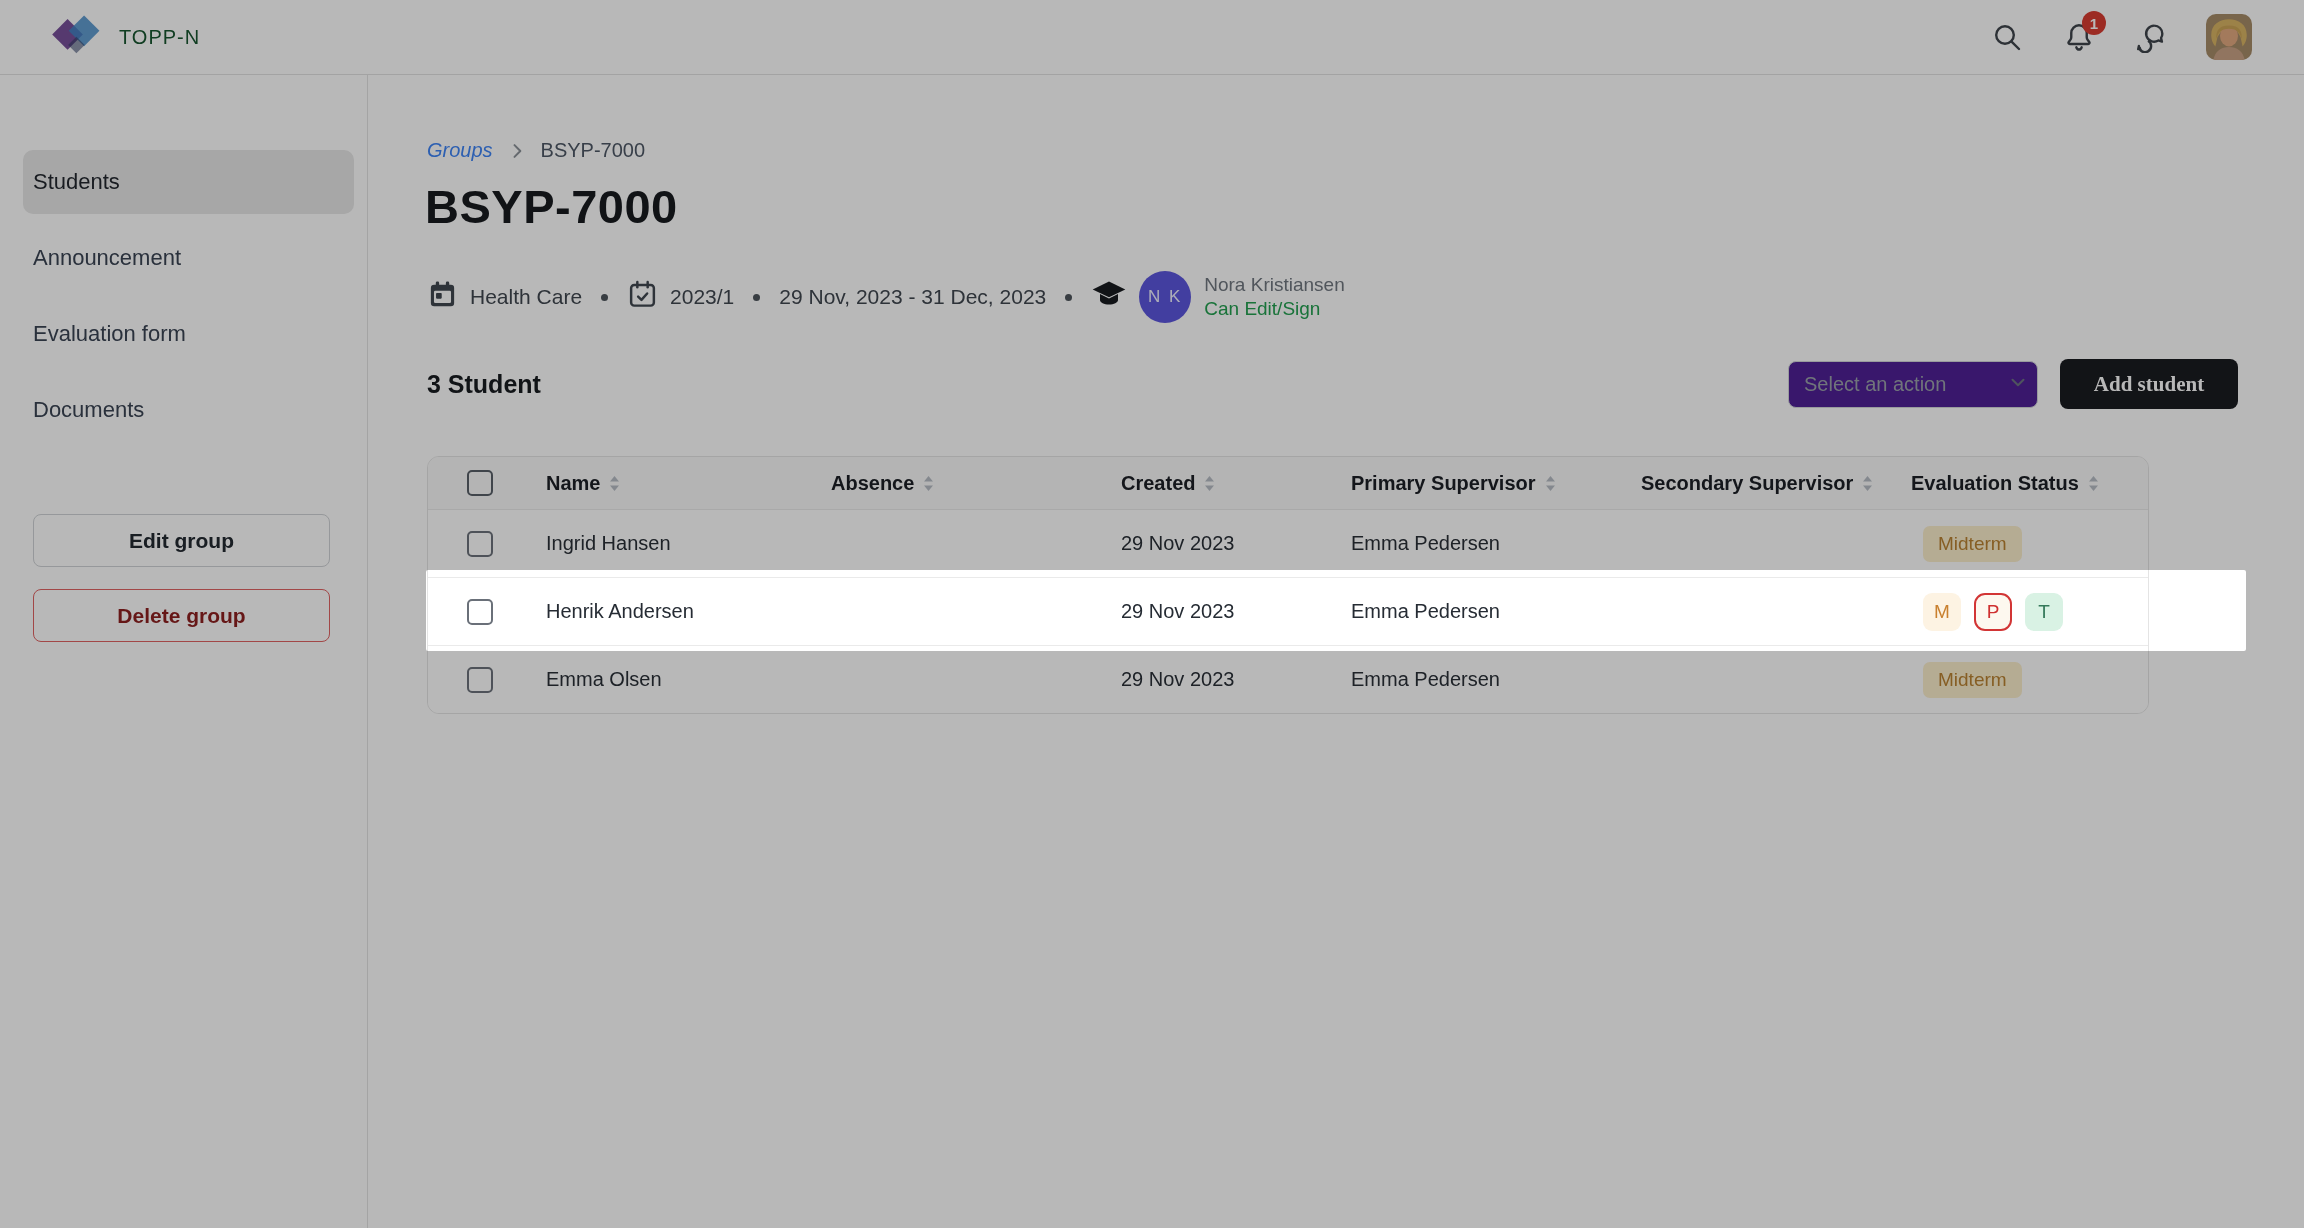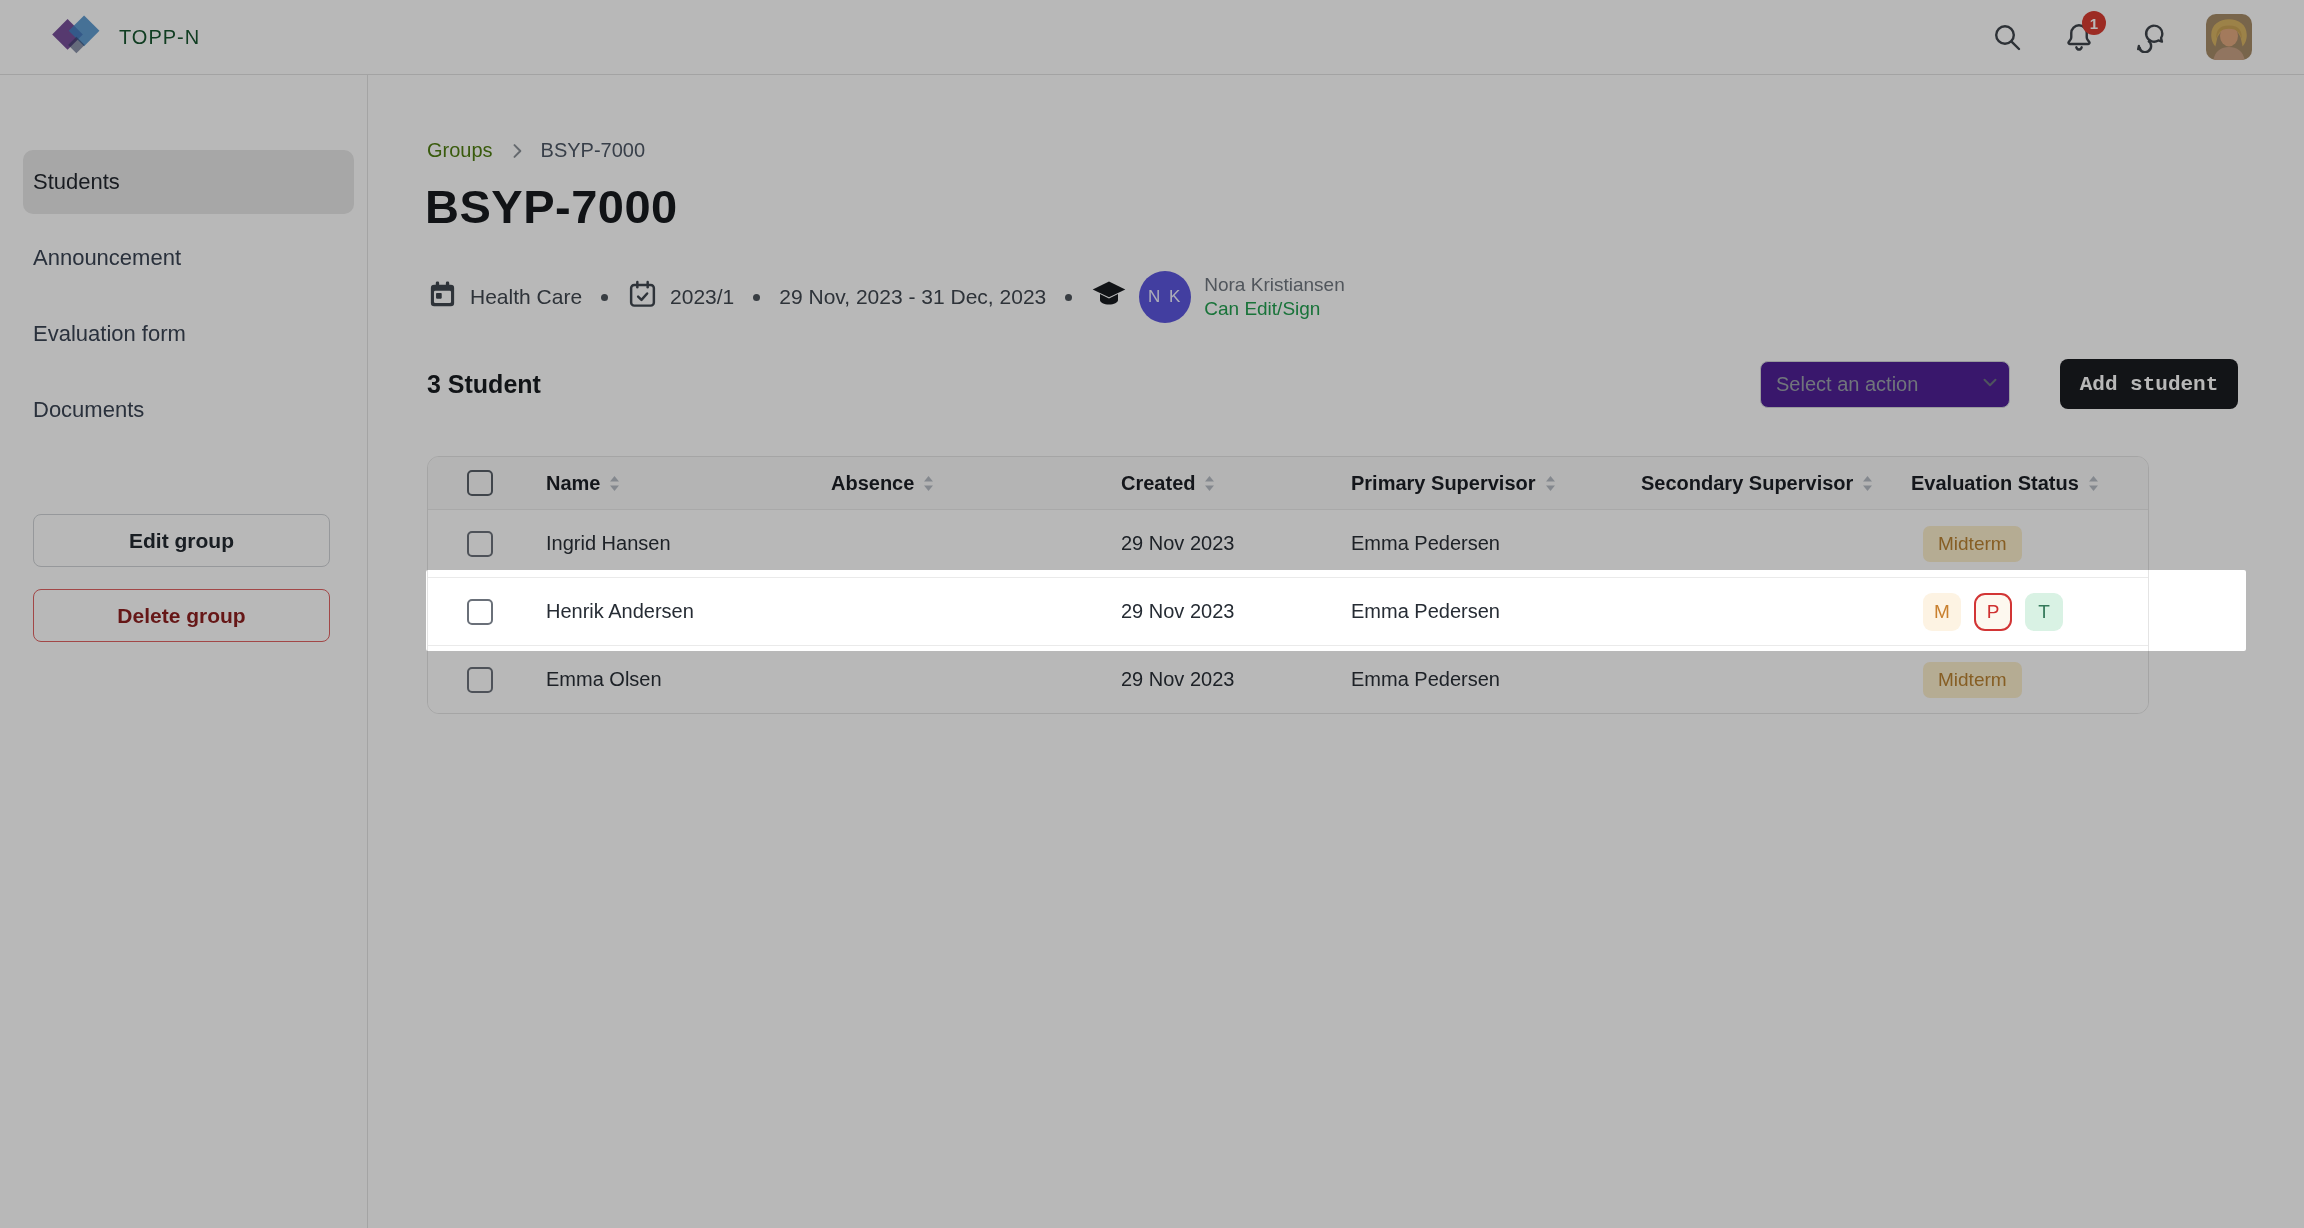--- a/index.html
+++ b/index.html
@@ -50,21 +50,21 @@
     border-radius: 8px; background: transparent; border: 1px solid #cfd2d6;
     font-family: inherit; font-size: 21px; font-weight: 700; color: #20262e; cursor: pointer;
   }
   .side-btn.edit { margin-top: 72px; }
   .side-btn.danger { margin-top: 22px; border: 1.5px solid #e06060; color: #8c1d1d; }
 
   
   .main { position: absolute; top: 75px; left: 368px; width: 1936px; height: 1153px; background: #fff; }
 
   .breadcrumb { position: absolute; top: 64px; left: 59px; display: flex; align-items: center; gap: 14px; font-size: 20px; }
-  .crumb-parent { color: #4d7c0f; cursor: pointer; }
+  .crumb-parent { color: #3b82f6; cursor: pointer; font-style: italic; }
   .crumb-sep { width: 20px; height: 20px; color: #8a9097; display: flex; align-items: center; }
   .crumb-current { color: #4b5563; }
 
   .page-title { position: absolute; top: 104px; left: 57px; font-size: 47px; font-weight: 700; color: #14171c; letter-spacing: 0.5px; }
 
   .meta-row { position: absolute; top: 196px; left: 59px; display: flex; align-items: center; gap: 19px; }
   .meta-item { display: flex; align-items: center; gap: 12px; font-size: 21px; color: #3d444d; }
   .meta-item svg { width: 31px; height: 31px; }
   .meta-dot { width: 7px; height: 7px; border-radius: 50%; background: #4b5259; }
   .grad-icon svg { width: 36px; height: 36px; }
@@ -81,22 +81,22 @@
   .toolbar-actions { display: flex; align-items: center; gap: 22px; }
   .select-box {
     width: 250px; height: 47px; border: 1px solid #d3d6da; border-radius: 8px;
     display: flex; align-items: center; justify-content: space-between;
     padding: 0 8px 0 15px; cursor: pointer; background: #4c1d95;
   }
   .select-box .placeholder { font-size: 20px; color: #9aa1a9; }
   .select-box svg { width: 22px; height: 22px; color: #6b7280; }
   .btn-primary {
     height: 50px; width: 178px; background: #16181d; color: #fff;
-    font-family: Liberation Mono, monospace; font-size: 21px; font-weight: 700;
-    border: none; border-radius: 8px; cursor: pointer; margin-left: 28px;
+    font-family: Liberation Serif, serif; font-size: 21px; font-weight: 700;
+    border: none; border-radius: 8px; cursor: pointer;
   }
 
   
   .table { position: absolute; top: 381px; left: 59px; width: 1722px; border: 1px solid #e4e4e4; border-radius: 12px; background: #fff; overflow: hidden; }
   .trow { display: grid; grid-template-columns: 118px 285px 290px 230px 290px 270px 328px; align-items: center; }
   .thead { height: 52px; background: #fafafa; font-weight: 700; font-size: 20px; color: #181c22; }
   .th { display: flex; align-items: center; gap: 9px; }
   .sort-icon { display: inline-flex; flex-direction: column; line-height: 0; }
   .tbody-row { height: 68px; border-top: 1px solid #eaeaea; font-size: 20px; color: #262c34; background: #fff; }
   .cb { width: 26px; height: 26px; margin-left: 39px; border: 2px solid #565d66; border-radius: 5px; background: transparent; cursor: pointer; }

